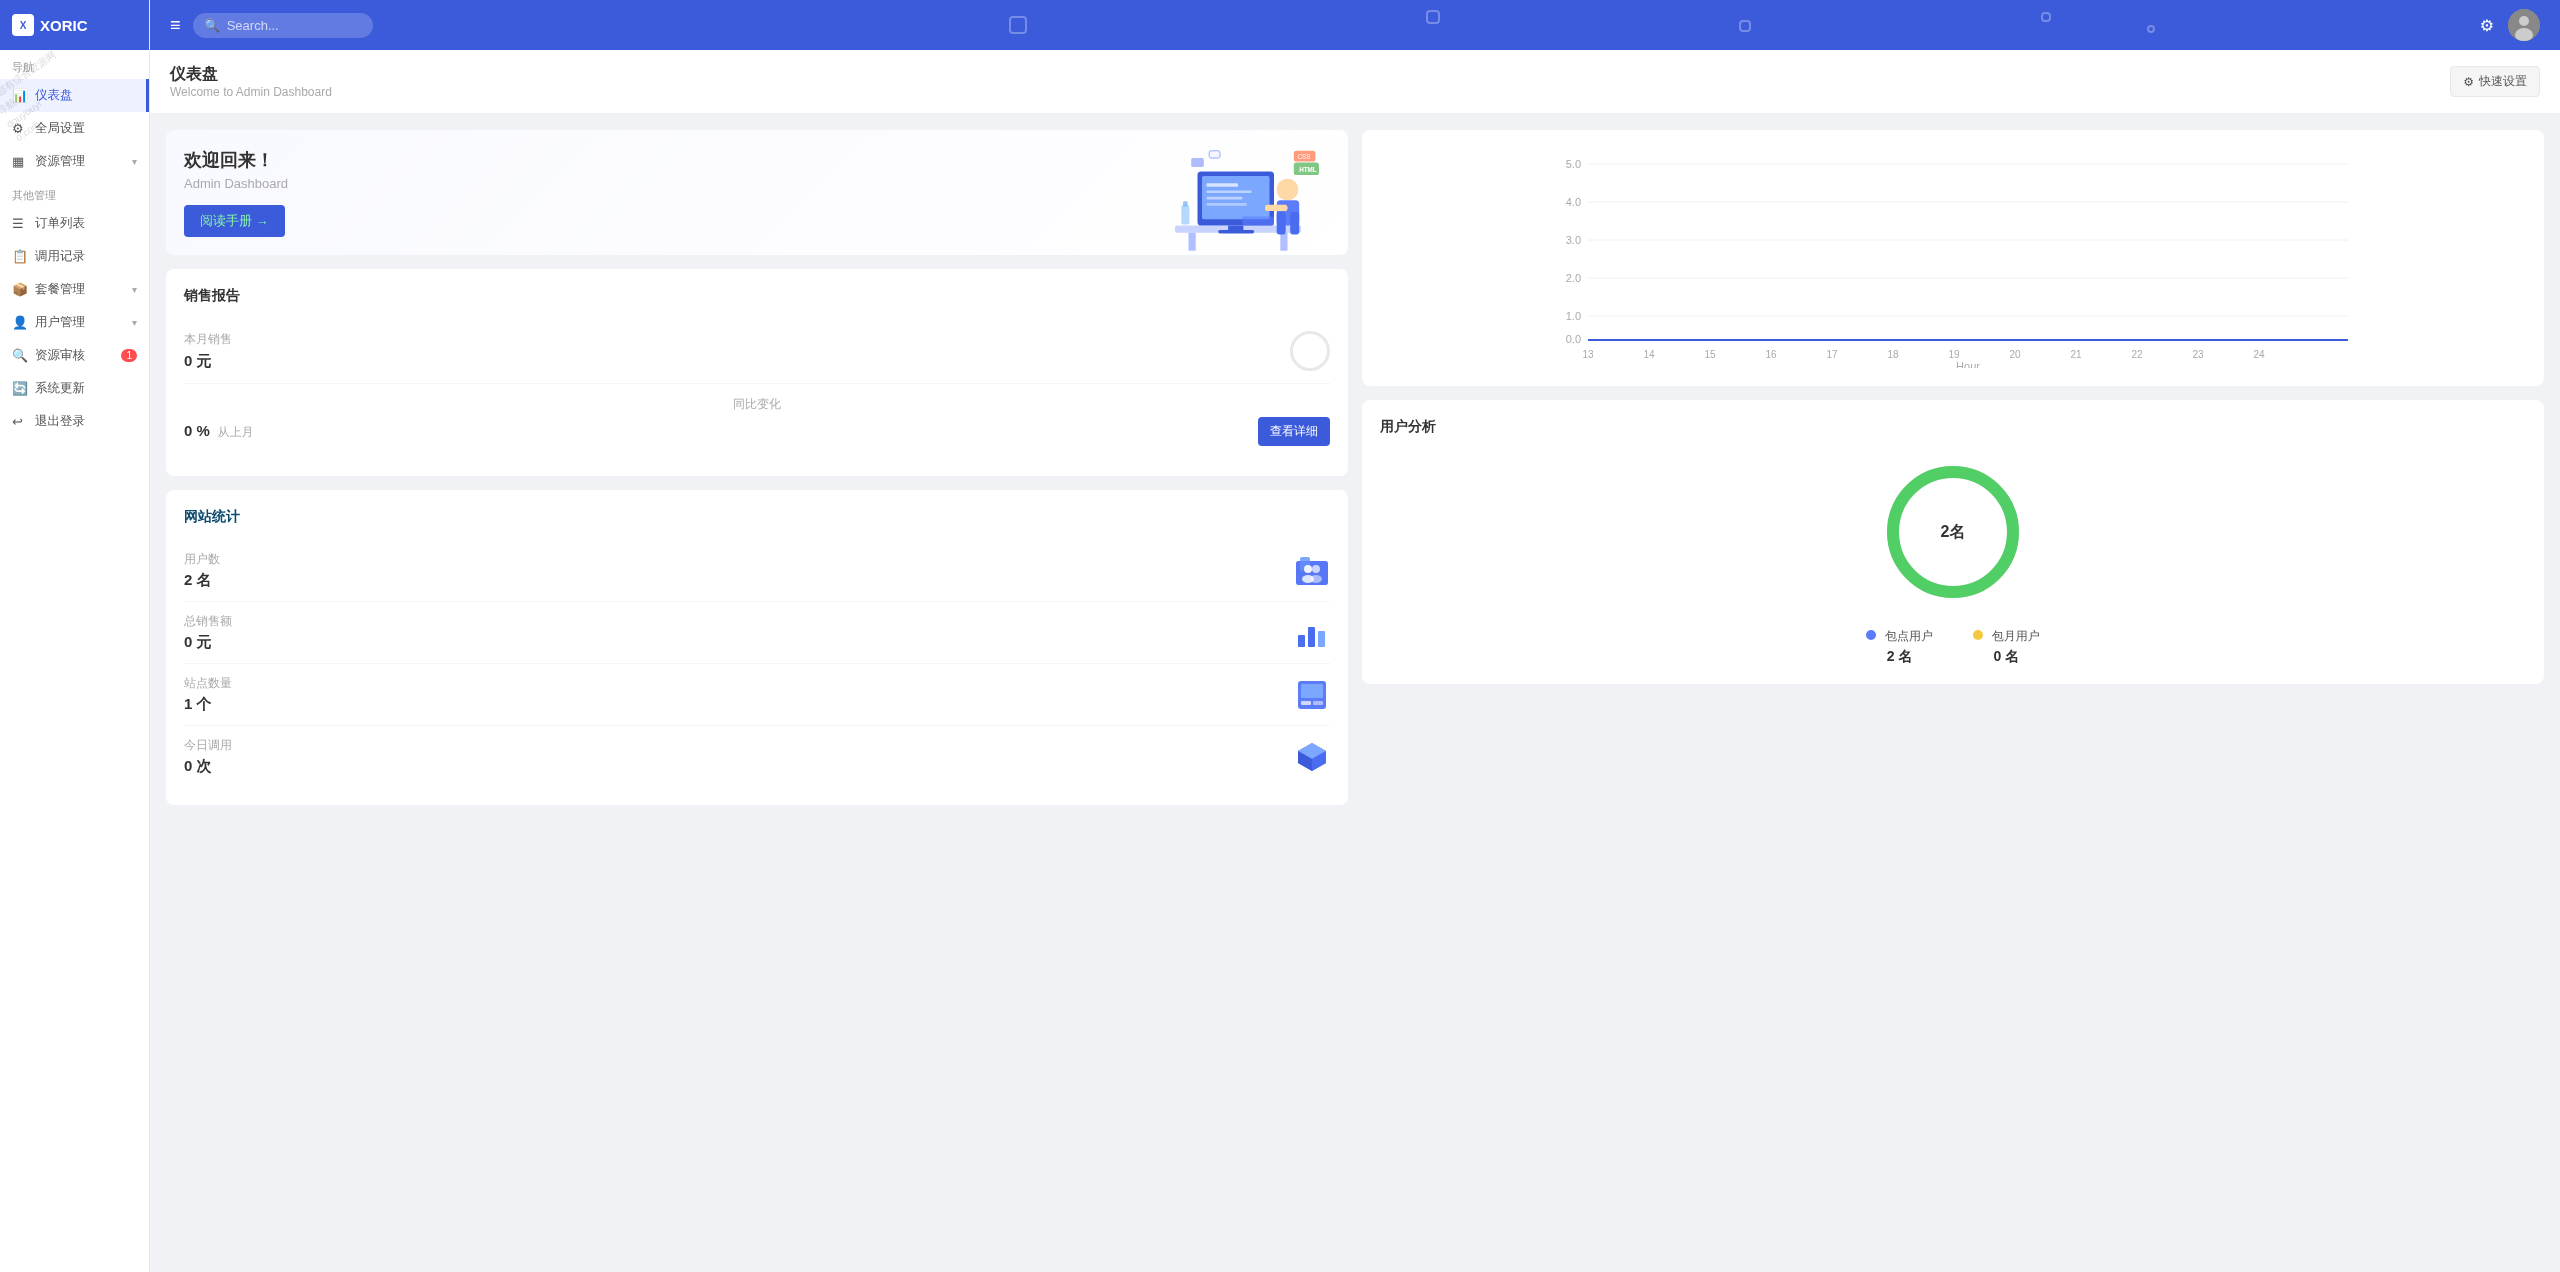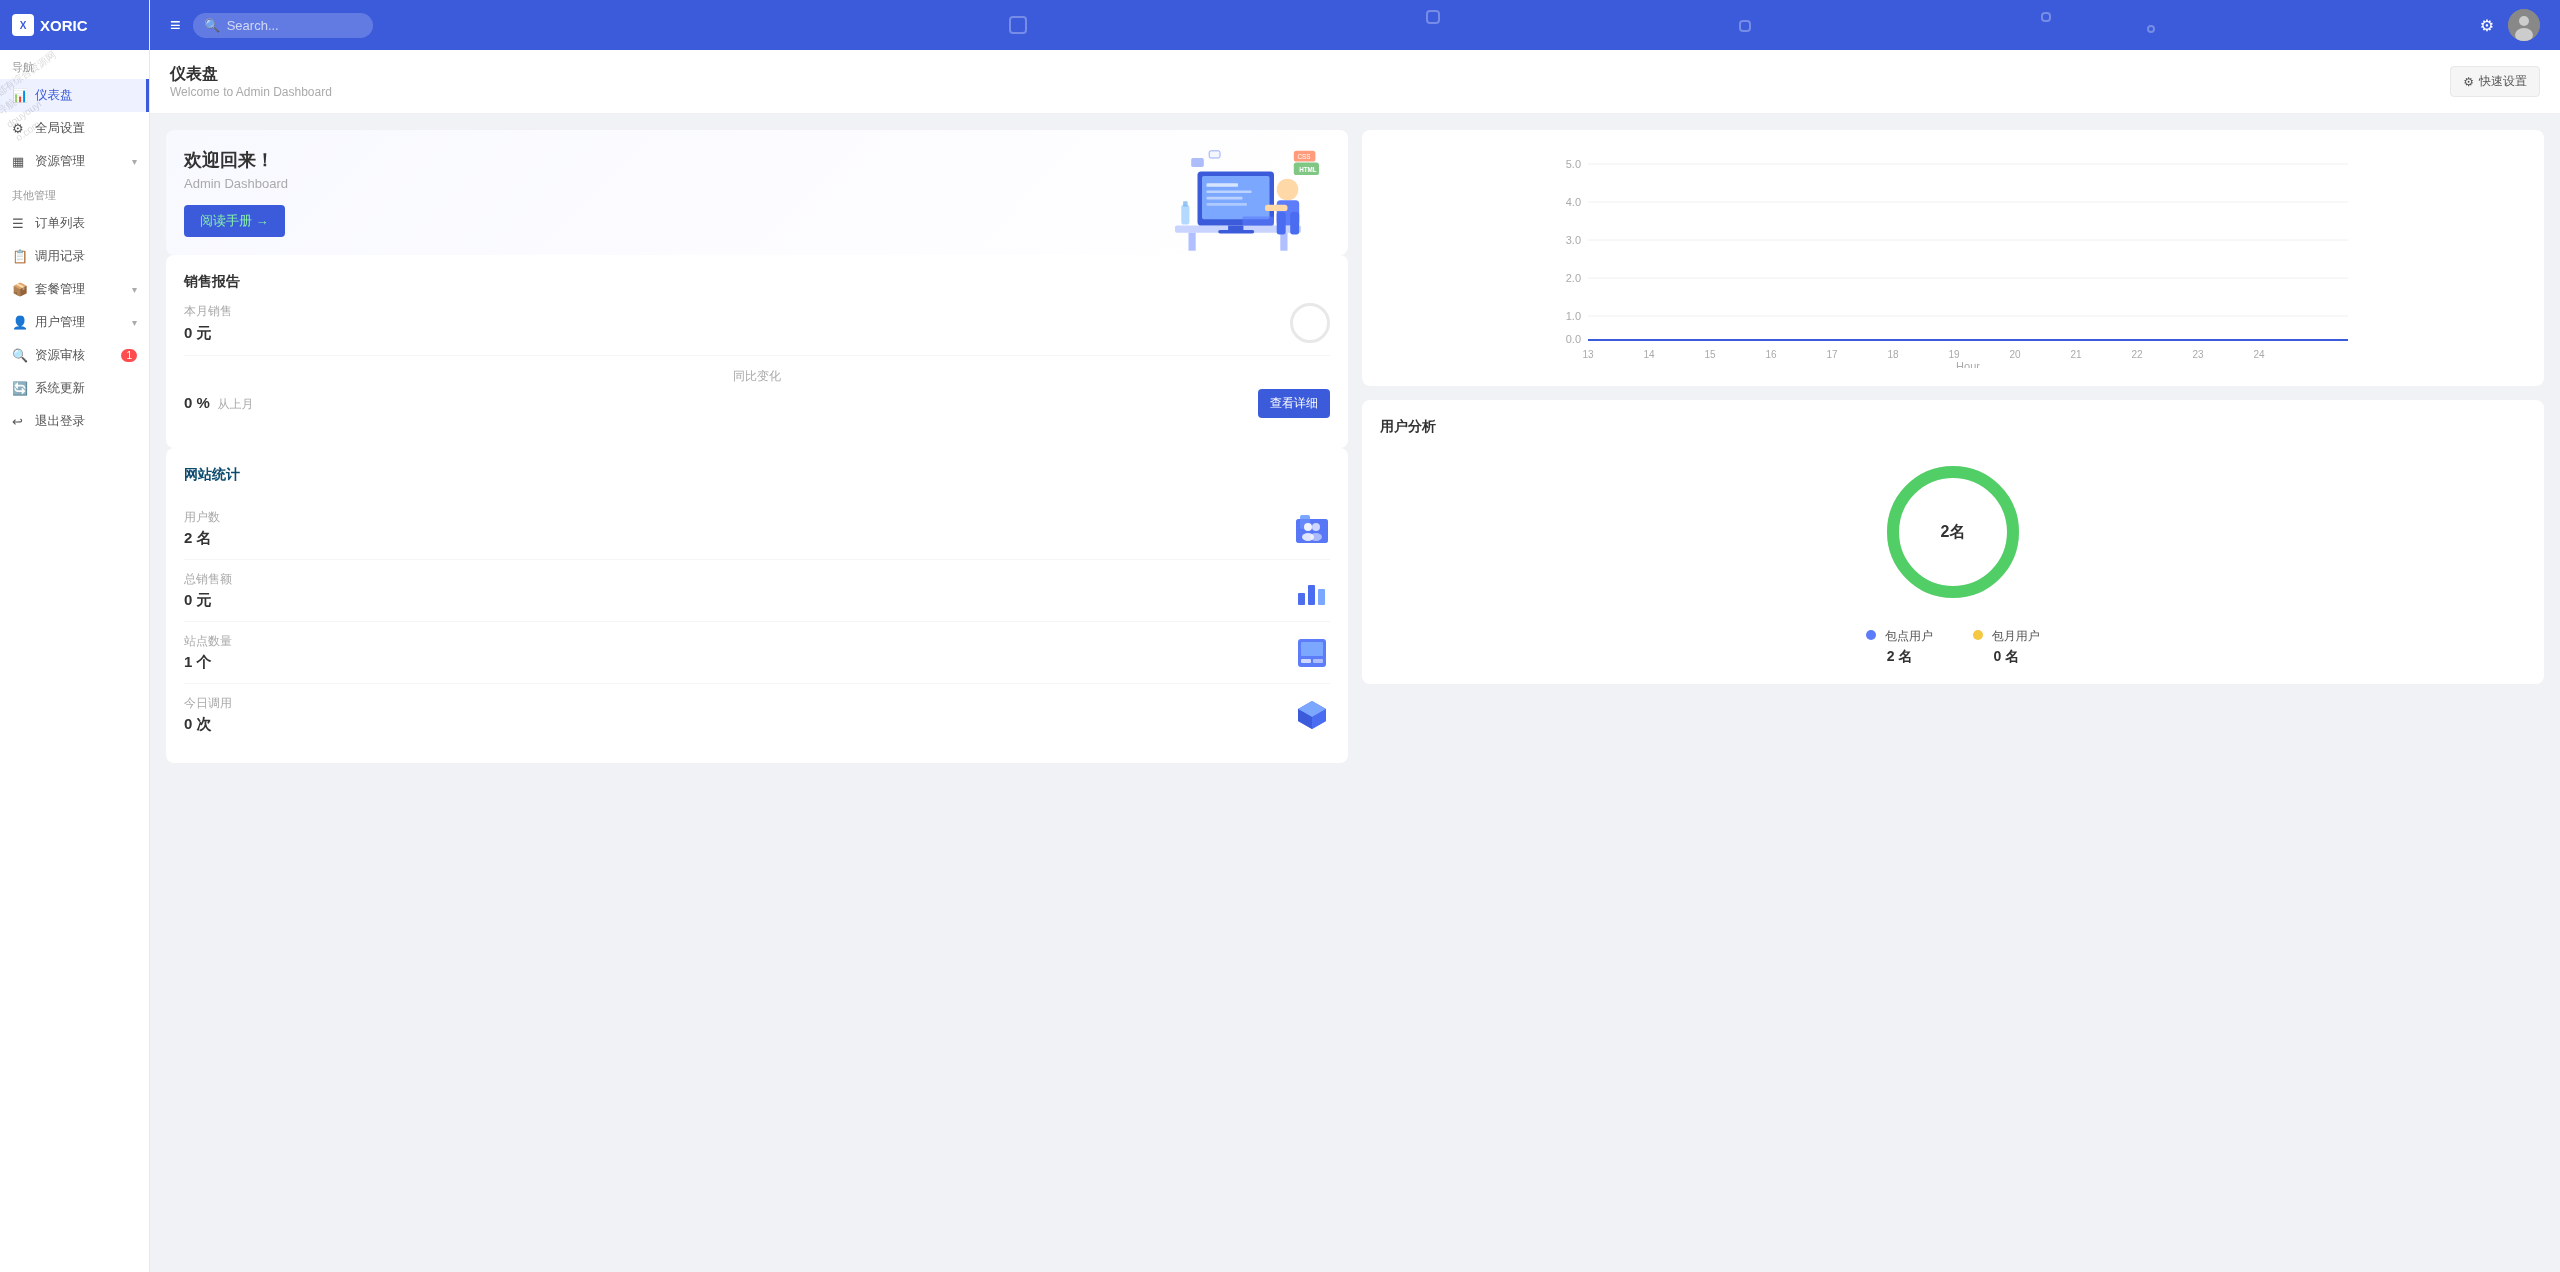--- a/index.html
+++ b/index.html
@@ -227,21 +227,21 @@
       right: 20px;
       top: 10px;
       width: 180px;
       height: 120px;
     }
 
     
     .sales-card {
       margin-top: 0;
     }
-    .sales-card h4 { font-size: 14px; color: #333; font-weight: 600; }
+    .sales-card h4 { font-size: 14px; color: #333; margin-bottom: 14px; font-weight: 600; }
     .sales-item { padding: 12px 0; border-bottom: 1px solid #f5f5f5; }
     .sales-item:last-child { border-bottom: none; }
     .sales-item .label { font-size: 12px; color: #aaa; margin-bottom: 4px; text-align: center; }
     .sales-item .value { font-size: 15px; color: #333; font-weight: 600; }
     .sales-item-row {
       display: flex;
       align-items: center;
       justify-content: space-between;
     }
     .circle-progress {
@@ -455,21 +455,21 @@
       <p>Welcome to Admin Dashboard</p>
     </div>
     <button class="quick-settings-btn">
       <span>⚙</span>
       <span>快速设置</span>
     </button>
   </div>
 
   <div class="content-area">
 
-    <div style="display:flex; flex-direction:column; ">
+    <div style="display:flex; flex-direction:column; gap:14px;">
 
       <div class="card welcome-card">
         <h3>欢迎回来！</h3>
         <p>Admin Dashboard</p>
         <button class="read-manual-btn">阅读手册 →</button>
 
         
         <div class="welcome-illustration">
           <svg viewBox="0 0 200 130" xmlns="http://www.w3.org/2000/svg">
 

